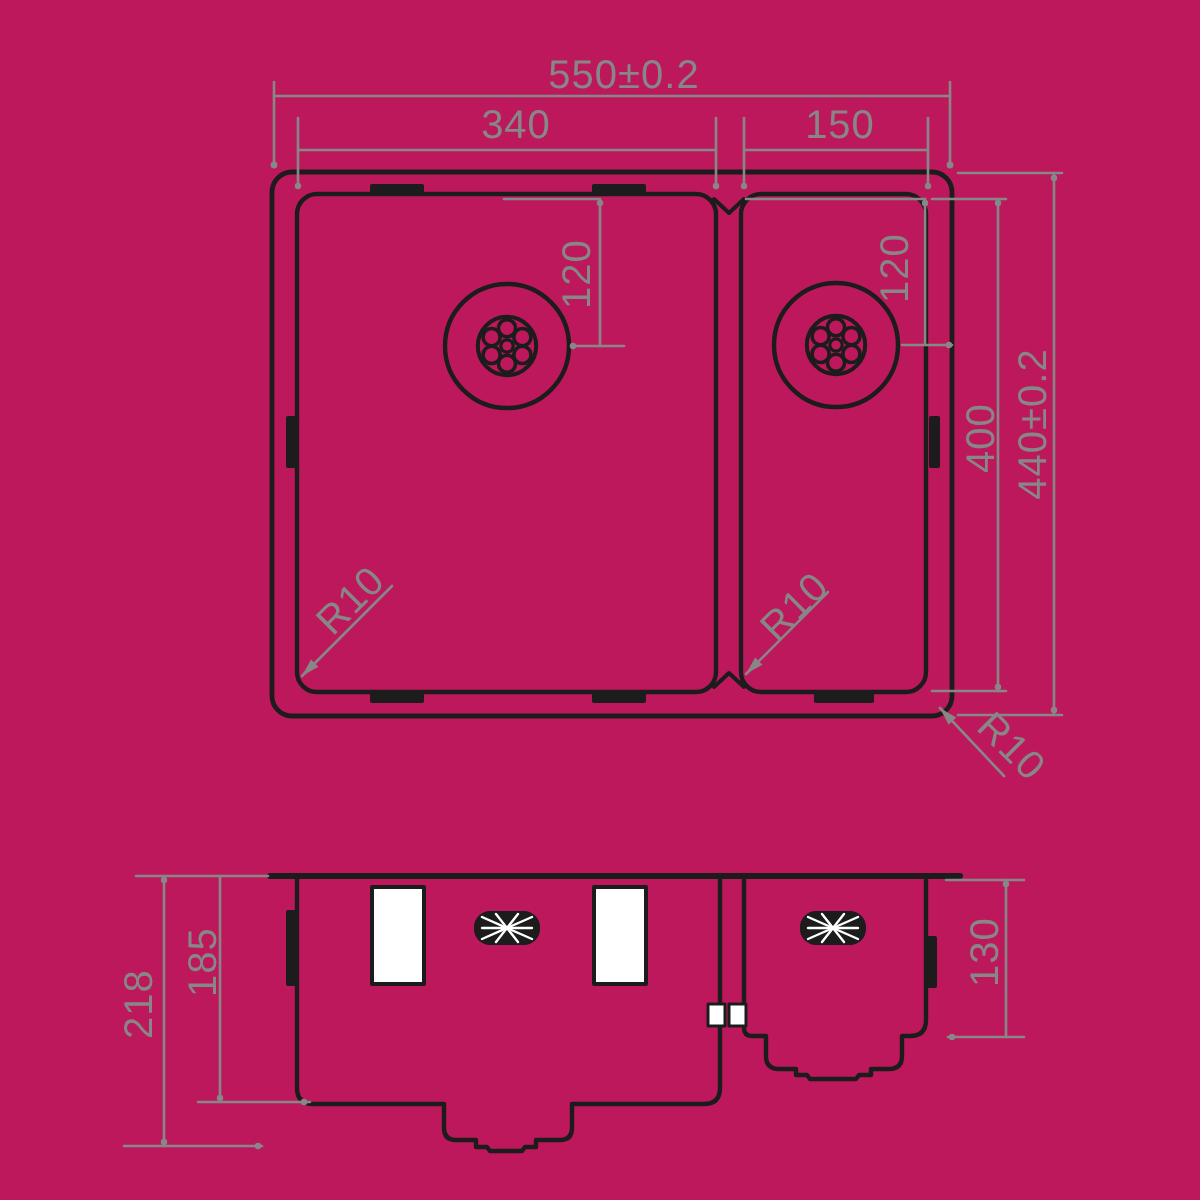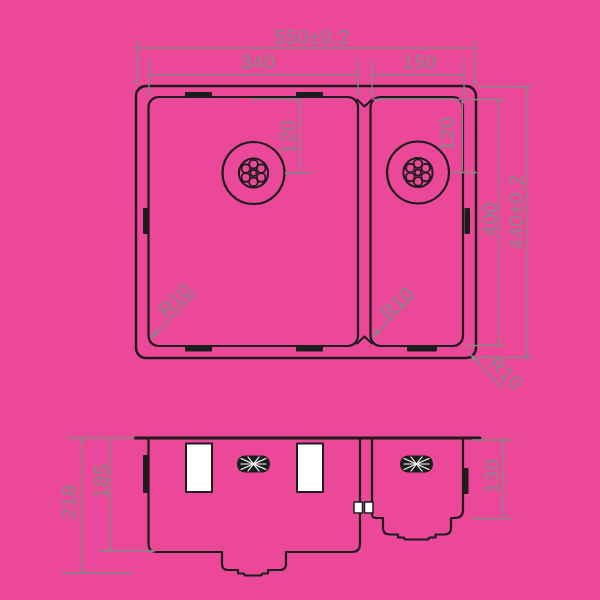--- a/index.html
+++ b/index.html
@@ -1,16 +1,16 @@
 <!DOCTYPE html>
 <html><head>
 <meta charset="utf-8">
 <style>
   html,body{margin:0;padding:0;background:#ffffff;}
-  .canvas{position:relative;width:600px;height:600px;background:#ec4899;overflow:hidden;
+  .canvas{position:relative;width:600px;height:600px;background:#be185d;overflow:hidden;
           font-family:"Liberation Sans",sans-serif;}
   svg{display:block;}
   .part{stroke:#1c1c1c;fill:none;stroke-linecap:round;stroke-linejoin:round;}
   .part-fill{fill:#1c1c1c;stroke:none;}
   .dim{stroke:#878787;fill:none;stroke-width:1.3;stroke-linecap:round;}
   .dimdot{fill:#878787;stroke:none;}
   .dimtxt{fill:#878787;font-size:20px;letter-spacing:0.5px;}
   .whitefill{fill:#ffffff;}
   .clipline{stroke:#ffffff;stroke-width:1.2;fill:none;stroke-linecap:round;}
 </style>

